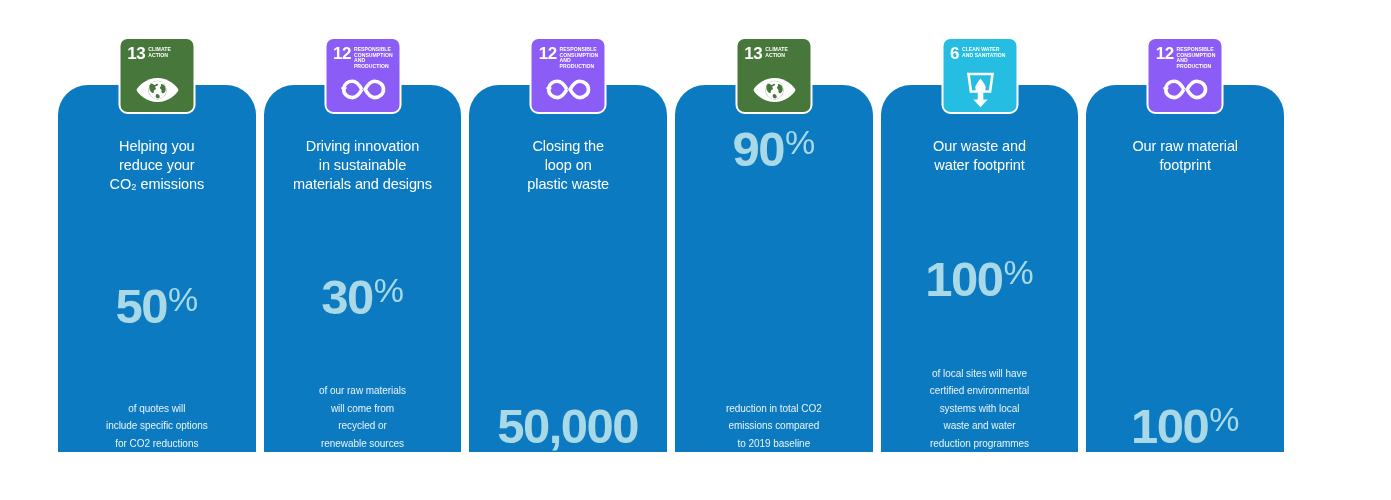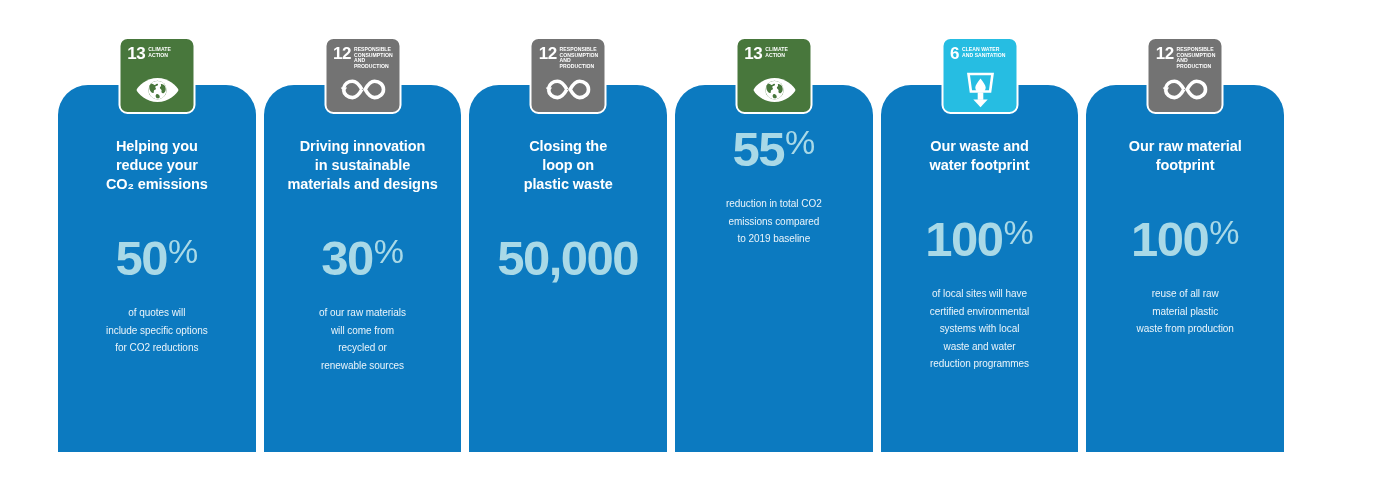--- a/index.html
+++ b/index.html
@@ -41,40 +41,41 @@
     border-top-left-radius: 30px;
     border-top-right-radius: 30px;
     border-bottom-left-radius: 0;
     border-bottom-right-radius: 0;
     display: flex;
     flex-direction: column;
     align-items: center;
     box-sizing: border-box;
     padding: 0 8px;
     overflow: visible;
+    justify-content: space-between;
   }
 
   
   .sdg-badge {
     position: absolute;
     top: -48px;
     left: 50%;
     transform: translateX(-50%);
     width: 77px;
     height: 77px;
     border-radius: 9px;
     box-sizing: border-box;
     padding: 7px 6px 4px 7px;
     display: flex;
     flex-direction: column;
     justify-content: flex-start;
     border: 2.5px solid #ffffff;
   }
   .sdg-badge.sdg-13 { background: #48773C; }
-  .sdg-badge.sdg-12 { background: #737373; }
+  .sdg-badge.sdg-12 { background: #8b5cf6; }
   .sdg-badge.sdg-6  { background: #26BDE2; }
 
   .sdg-top {
     display: flex;
     flex-direction: row;
     align-items: flex-start;
     gap: 3px;
     height: 26px;
   }
   .sdg-number {
@@ -103,21 +104,21 @@
     justify-content: center;
     margin-top: -1px;
   }
   .sdg-glyph svg { display: block; }
 
   
   .card-heading {
     margin-top: 52px;
     color: #ffffff;
     font-family: "Liberation Sans", sans-serif;
-    font-weight: bold;
+    font-weight: normal;
     font-size: 14.5px;
     line-height: 19px;
     text-align: center;
     letter-spacing: -0.1px;
     white-space: pre-line;
   }
 
   
   .card-stat {
     margin-top: 38px;
@@ -248,21 +249,21 @@
               <path d="M22 1 C33 1 41.5 9 43 13 C41.5 17 33 25 22 25 C11 25 2.5 17 1 13 C2.5 9 11 1 22 1 Z" fill="#ffffff"></path>
               <circle cx="22" cy="13" r="9.2" fill="#48773C"></circle>
               <path d="M22 3.9 a9.1 9.1 0 1 0 0.01 0 Z" fill="#ffffff"></path>
               <path d="M16.2 6.6 c1.6 0.4 2.1 1.6 3.2 1.4 c1.0-0.2 1.1-1.5 2.4-1.3 c1.0 0.2 0.9 1.3 0.3 1.8 c-0.7 0.6-2.0 0.3-2.3 1.2 c-0.3 0.9 0.8 1.3 0.6 2.2 c-0.2 0.8-1.4 0.8-1.9 1.5 c-0.5 0.8 0.2 1.8-0.4 2.4 c-0.6 0.6-1.6 0.1-2.3-0.6 c-1.4-1.4-2.1-3.4-2.0-5.4 c0.1-1.3 0.9-2.5 2.4-3.2 Z" fill="#48773C"></path>
               <path d="M25.3 7.0 c1.4-0.3 2.8 0.5 3.7 1.6 c0.9 1.1 1.3 2.6 1.2 4.0 c-0.1 1.3-0.7 2.6-1.8 3.3 c-0.8 0.5-1.9 0.3-2.3-0.5 c-0.4-0.8 0.2-1.6-0.1-2.4 c-0.3-0.8-1.4-1.0-1.6-1.9 c-0.2-0.9 0.7-1.4 1.1-2.2 c0.3-0.7-0.3-1.5-0.2-1.9 Z" fill="#48773C"></path>
               <path d="M21.0 17.2 c0.9-0.3 1.8 0.2 2.5 0.8 c0.6 0.6 0.9 1.6 0.6 2.4 c-0.3 0.8-1.3 1.1-2.1 0.9 c-0.9-0.2-1.6-1.0-1.8-1.9 c-0.2-0.9 0.1-1.9 0.8-2.2 Z" fill="#48773C"></path>
             </svg>
           </div>
         </div>
         <div class="card-stat">
-          <span>55</span>
+          <span>90</span>
           <span class="pct">%</span>
         </div>
         <div class="card-caption">reduction in total CO2
 emissions compared
 to 2019 baseline</div>
       </div>
       <div class="card">
         <div class="sdg-badge sdg-6">
           <div class="sdg-top">
             <span class="sdg-number">6</span>
@@ -303,18 +304,15 @@
               <path d="M0.2 11.4 L6.6 11.4 L3.4 16.6 Z" fill="#ffffff"></path>
             </svg>
           </div>
         </div>
         <div class="card-heading">Our raw material
 footprint</div>
         <div class="card-stat">
           <span>100</span>
           <span class="pct">%</span>
         </div>
-        <div class="card-caption">reuse of all raw
-material plastic
-waste from production</div>
       </div>
     </div>
 </div>
 
 </body></html>

